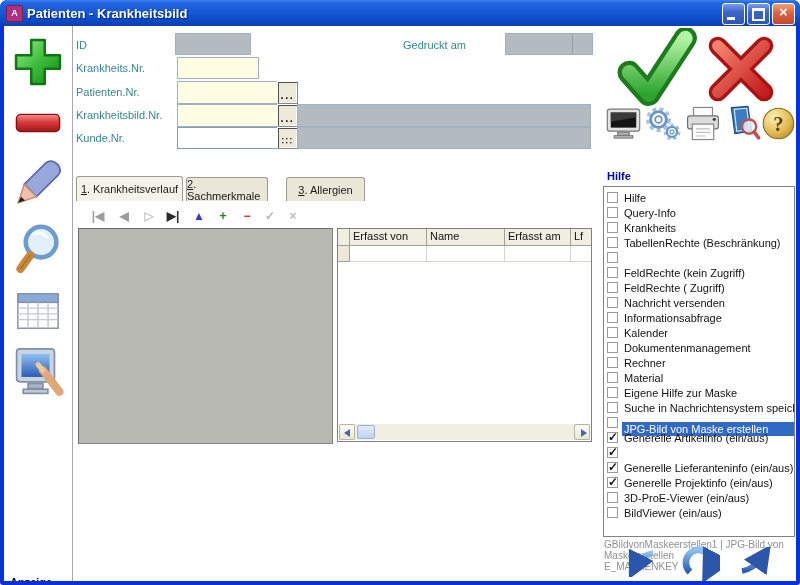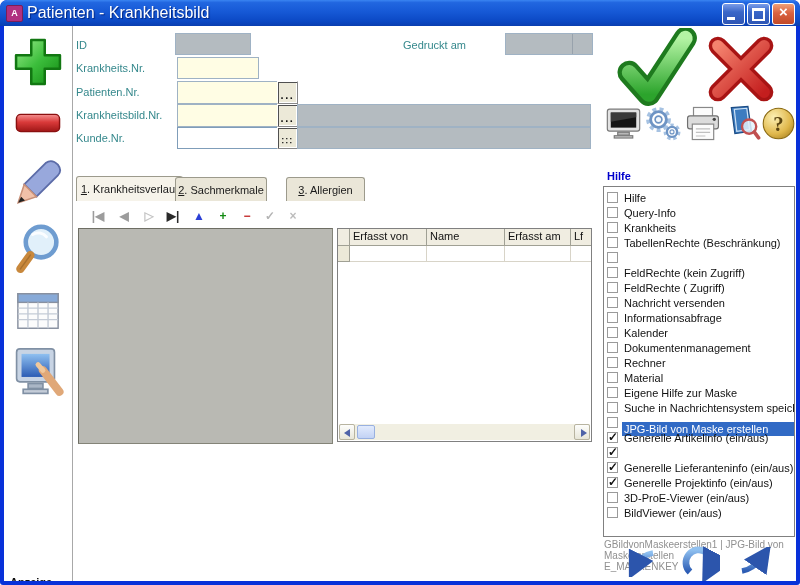--- a/index.html
+++ b/index.html
@@ -3,21 +3,21 @@
 <meta charset="utf-8">
 <style>
   html,body{margin:0;padding:0;background:#ffffff;font-family:"Liberation Sans",sans-serif;}
   .win{position:relative;width:800px;height:585px;background:#0831D9;border-radius:7px 7px 3px 3px;overflow:hidden;}
   
   .titlebar{position:absolute;top:0;left:0;width:800px;height:26px;
     background:linear-gradient(180deg,#3A85F2 0%,#2166E0 10%,#1659D6 45%,#0B48C4 82%,#0A3EB0 100%);
     border-radius:7px 7px 0 0;display:flex;align-items:center;}
   .app-icon{width:15px;height:15px;margin:0 4px 0 6px;background:#B03080;border:1px solid #7A1E58;border-radius:2px;
     color:#fff;font-size:9px;font-weight:bold;line-height:14px;text-align:center;}
-  .tb-title{color:#fff;font-size:16px;font-weight:normal;text-shadow:1px 1px 1px #00237E;}
+  .tb-title{color:#fff;font-size:13px;font-weight:bold;text-shadow:1px 1px 1px #00237E;}
   .tb-btns{position:absolute;right:5px;top:3px;display:flex;gap:2px;}
   .tbtn{width:21px;height:20px;border:1px solid #fff;border-radius:3px;position:relative;
     background:linear-gradient(180deg,#7A9CE8 0%,#3A66C8 40%,#2E55B4 100%);}
   .tbtn.close{background:linear-gradient(180deg,#F0A078 0%,#DA6240 45%,#C24A28 100%);}
   .tbtn.min::after{content:"";position:absolute;left:4px;bottom:4px;width:8px;height:3px;background:#fff;}
   .tbtn.max::after{content:"";position:absolute;left:4px;top:4px;width:9px;height:8px;border:2px solid #fff;border-top-width:3px;}
   .tbtn.close::after{content:"×";position:absolute;left:0;top:-1px;width:100%;text-align:center;color:#fff;font-size:15px;font-weight:bold;}
   
   .content{position:absolute;top:26px;left:4px;right:4px;bottom:4px;background:#fff;overflow:hidden;}
   .abs{position:absolute;}
@@ -194,21 +194,21 @@
     <div class="fld white" style="left:173px;top:101px;width:100px;height:20px"></div>
     <div class="dots-btn" style="left:273px;top:101px;height:20px">
         <span class="d6">···
 ···</span>
       </div>
     <div class="fld gray" style="left:293px;top:101px;width:292px;height:20px"></div>
 
     <div class="tab active" style="left:72px;width:107px">
       <span><span class="u">1</span><span>. Krankheitsverlauf</span></span>
     </div>
-    <div class="tab" style="left:171px;width:92px">
+    <div class="tab" style="left:182px;width:82px">
       <span><span class="u">2</span><span>. Sachmerkmale</span></span>
     </div>
     <div class="tab" style="left:282px;width:79px">
       <span><span class="u">3</span><span>. Allergien</span></span>
     </div>
 
     <div class="nav-g" style="left: 84px; color: rgb(156, 156, 156);">|◀</div>
     <div class="nav-g" style="left: 110px; color: rgb(156, 156, 156);">◀</div>
     <div class="nav-g" style="left: 135px; color: rgb(196, 196, 196);">▷</div>
     <div class="nav-g" style="left: 159px; color: rgb(42, 42, 42);">▶|</div>

